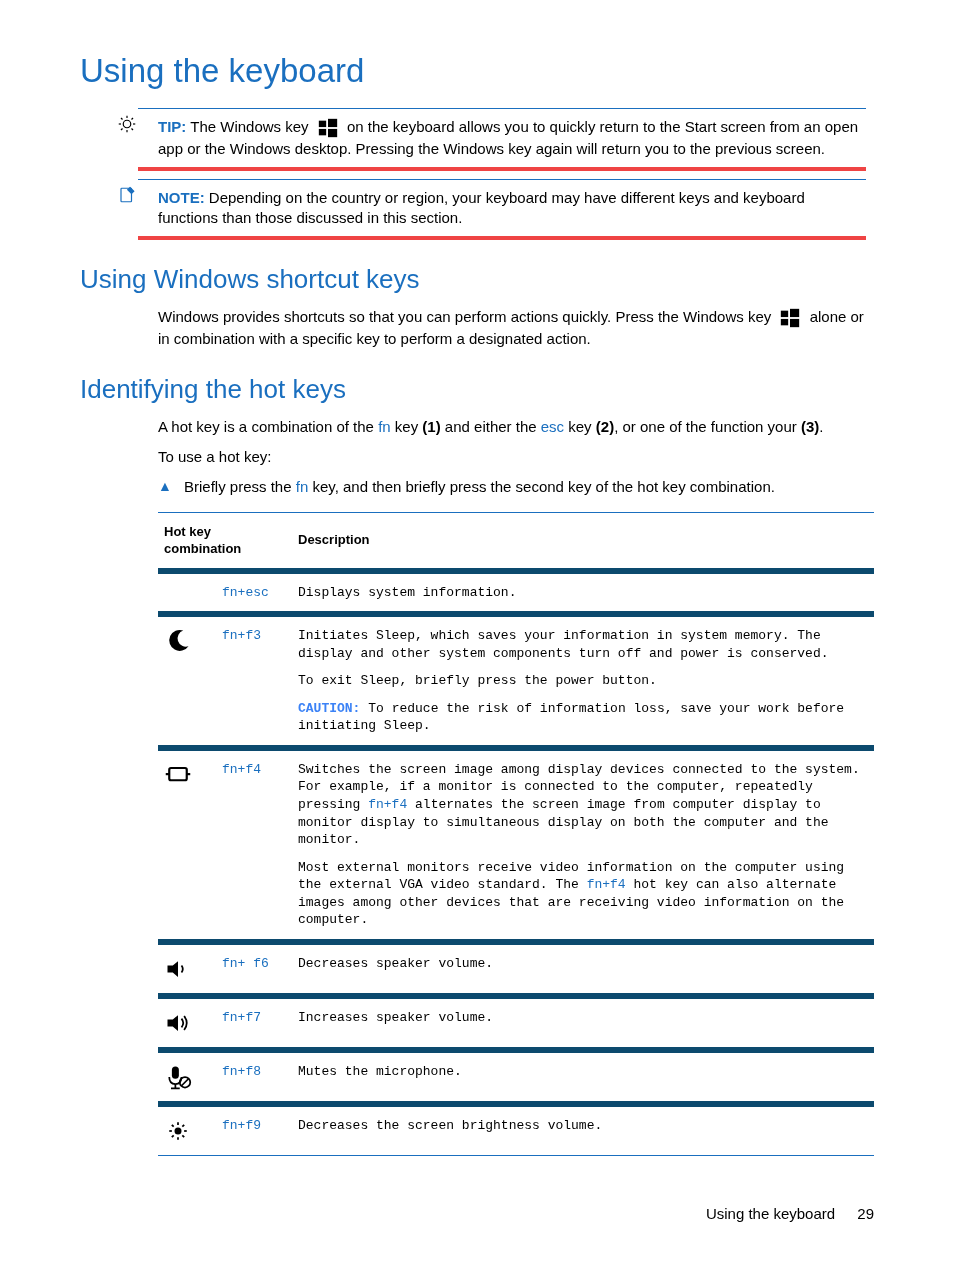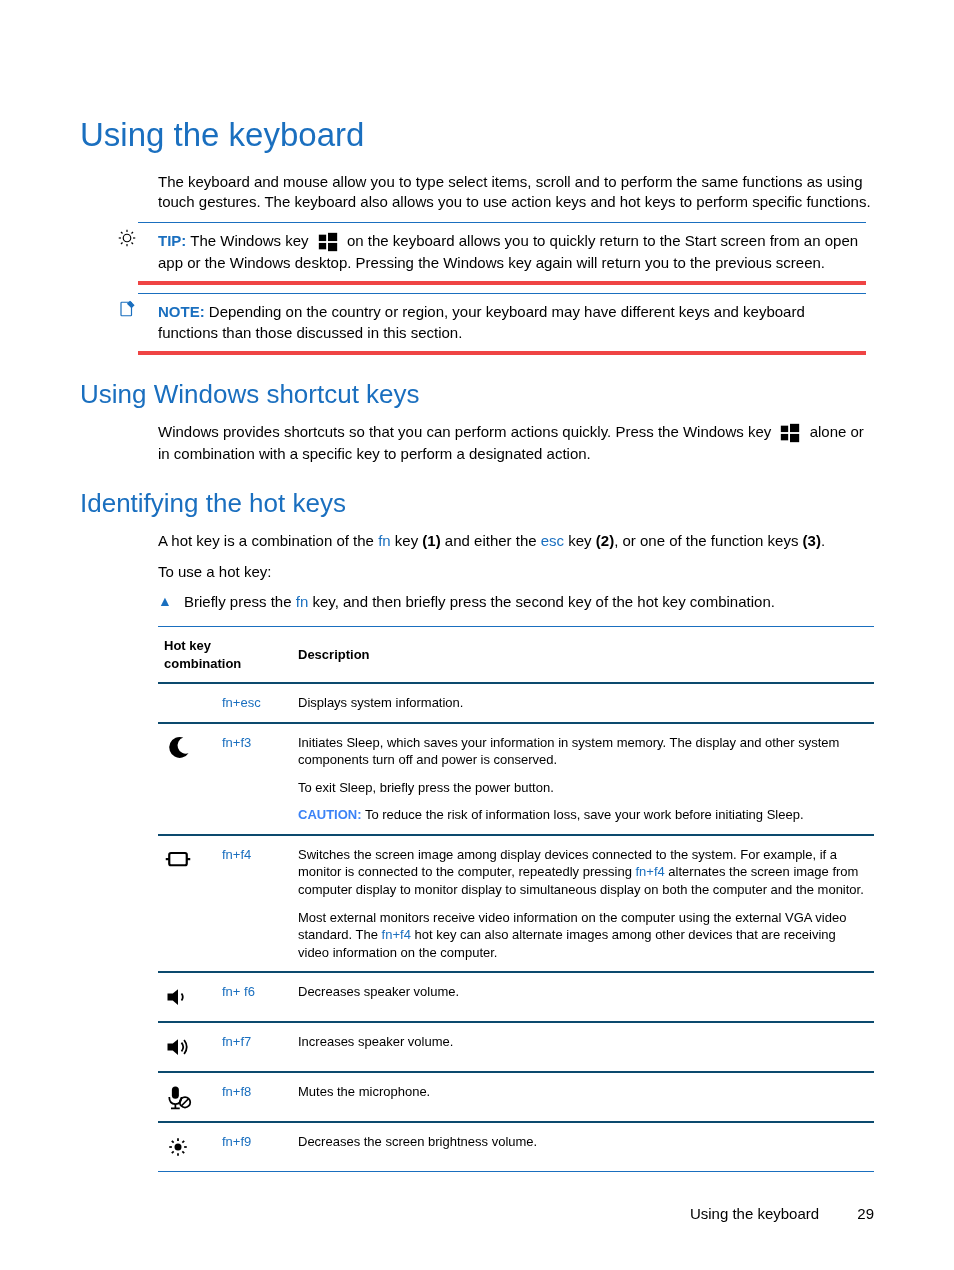--- a/index.html
+++ b/index.html
@@ -8,21 +8,21 @@
     background: #fff;
     font-family: Arial, Helvetica, sans-serif;
     font-size: 15px;
     color: #000;
     line-height: 1.35;
   }
   .page {
     width: 954px;
     min-height: 1270px;
     box-sizing: border-box;
-    padding: 113px 80px 40px 80px;
+    padding: 49px 80px 40px 80px;
     position: relative;
   }
   h1.page-title {
     color: #1a6fbf;
     font-weight: 400;
     font-size: 33px;
     margin: 0 0 14px 0;
   }
   h2.sub-title {
     color: #1a6fbf;
@@ -90,21 +90,22 @@
     text-align: left;
     font-weight: bold;
     padding: 10px 6px;
     border-bottom: 1px solid #1a6fbf;
     color: #000;
     font-size: 13px;
   }
   table.hotkeys td {
     vertical-align: top;
     padding: 10px 6px;
-    border-top: 2px solid #0c4a6e;
+    border-top: 6px solid #0c4a6e;
+    font-family: Liberation Mono, monospace;
   }
   table.hotkeys td.icon-cell {
     width: 46px;
     text-align: center;
     padding-top: 10px;
   }
   table.hotkeys td.combo-cell {
     width: 64px;
     color: #1a6fbf;
     white-space: nowrap;
@@ -112,35 +113,32 @@
   table.hotkeys td.desc-cell p { margin: 0 0 10px 0; }
   table.hotkeys td.desc-cell p:last-child { margin-bottom: 0; }
   .row-icon { width: 28px; height: 28px; }
 
   .footer {
     position: absolute;
     right: 80px;
     bottom: 46px;
     font-size: 15px;
   }
-  .footer .pnum { margin-left: 34px; }
+  .footer .pnum { margin-left: 18px; }
 
   
   svg { display: block; }
 </style>
 </head>
 <body>
 
 <div class="page">
 
   <h1 class="page-title">Using the keyboard</h1>
 
-  <div class="body-indent">
-    <p>The keyboard and mouse allow you to type select items, scroll and to perform the same functions as using touch gestures. The keyboard also allows you to use action keys and hot keys to perform specific functions.</p>
-  </div>
 
   <div class="admonition">
     <span class="adm-icon">
       <svg viewBox="0 0 24 24" fill="none" stroke="#000" stroke-width="1.6">
         <circle cx="12" cy="12" r="5"></circle>
         <line x1="12" y1="1" x2="12" y2="4"></line>
           <line x1="12" y1="20" x2="12" y2="23"></line>
         <line x1="1" y1="12" x2="4" y2="12"></line>
           <line x1="20" y1="12" x2="23" y2="12"></line>
         <line x1="4" y1="4" x2="6" y2="6"></line>
@@ -189,21 +187,21 @@
         </g>
           </svg>
       </span>
       <span>alone or in combination with a specific key to perform a designated action.</span>
     </p>
   </div>
 
   <h2 class="sub-title">Identifying the hot keys</h2>
   <div class="body-indent">
     <p>
-      <span>A hot key is a combination of the </span><span class="fn-blue">fn</span><span> key </span><b>(1)</b><span> and either the </span><span class="fn-blue">esc</span><span> key </span><b>(2)</b><span>, or one of the function keys </span><b>(3)</b><span>.</span>
+      <span>A hot key is a combination of the </span><span class="fn-blue">fn</span><span> key </span><b>(1)</b><span> and either the </span><span class="fn-blue">esc</span><span> key </span><b>(2)</b><span>, or one of the function your </span><b>(3)</b><span>.</span>
     </p>
     <p>To use a hot key:</p>
   </div>
 
   <div class="bullet-block">
     <div class="marker">▲</div>
     <div class="content">
       <span>Briefly press the </span><span class="fn-blue">fn</span><span> key, and then briefly press the second key of the hot key combination.</span>
     </div>
   </div>

